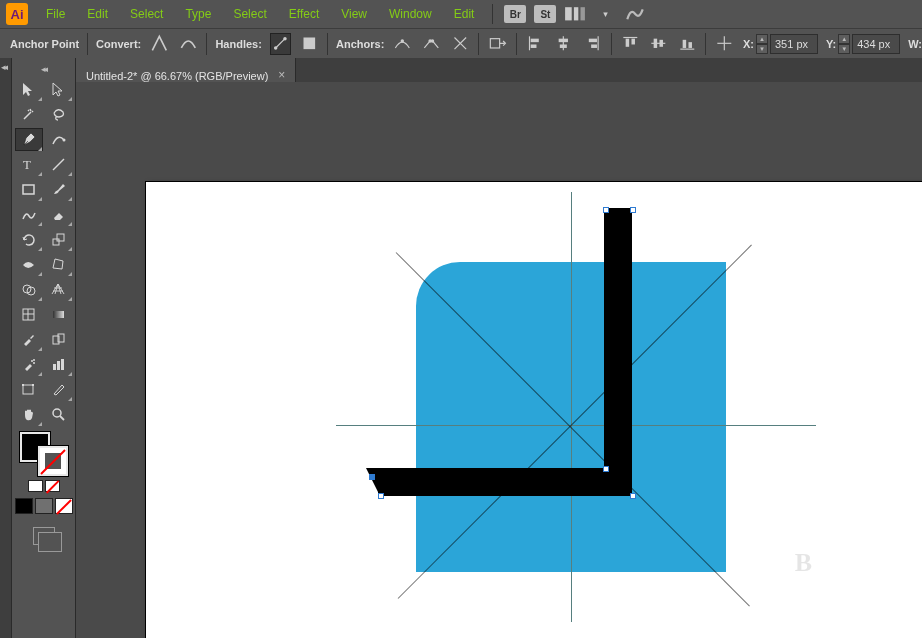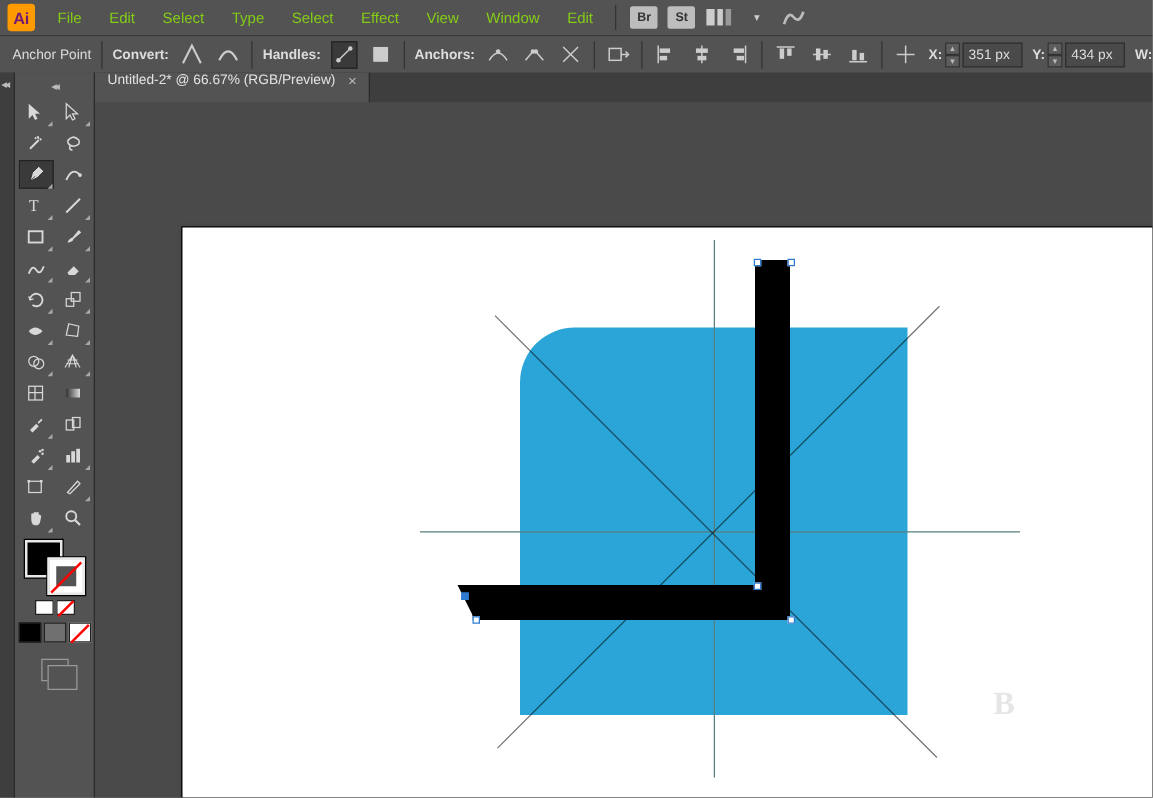--- a/index.html
+++ b/index.html
@@ -54,21 +54,21 @@
   .colorrow .csw { width:18px; height:16px; border:1px solid #222; position:relative; }
   .colorrow .csw.none::after { content:""; position:absolute; left:-2px; right:-2px; top:50%; height:2px; background:#f00; transform:rotate(-45deg); }
   
   .drawmodes { margin-top:10px; width:40px; height:24px; display:flex; align-items:center; justify-content:center; }
   .drawmodes .dm { width:22px; height:18px; border:1px solid #999; position:relative; }
   .drawmodes .dm::after { content:""; position:absolute; left:4px; top:4px; width:22px; height:18px; border:1px solid #999; background:#535353; }
   
   
   .docarea { flex:1; background:#4a4a4a; position:relative; overflow:hidden; }
   .tabbar { height:24px; background:#3e3e3e; display:flex; align-items:stretch; }
-  .doctab { background:#535353; padding:0 10px; display:flex; align-items:flex-start; gap:10px; font-size:11px; color:#e4e4e4; border-right:1px solid #2a2a2a; }
+  .doctab { background:#535353; padding:0 10px; display:flex; align-items:flex-end; gap:10px; font-size:11px; color:#e4e4e4; border-right:1px solid #2a2a2a; }
   .doctab .close { font-size:12px; color:#bbb; }
   .canvaswrap { position:absolute; top:24px; left:0; right:0; bottom:0; background:#4a4a4a; overflow:hidden; }
   .artboard { position:absolute; left:70px; top:100px; width:900px; height:700px; background:#fff; box-shadow: -1px -1px 0 #000, 2px 2px 6px rgba(0,0,0,.4); }
   
   
   .bluesq { position:absolute; left:340px; top:180px; width:310px; height:310px; background:#2ba5d8; border-top-left-radius:44px; }
   .guide { position:absolute; background:#7aa; }
   .guideV { width:1px; }
   .guideH { height:1px; }
   .smartline { position:absolute; background:#000; height:1px; transform-origin:left center; opacity:.55; }
@@ -109,21 +109,21 @@
   </div>
   <div class="glyph" style="font-size:9px;">▾</div>
   <div class="glyph">
     <svg viewBox="0 0 20 16">
         <path d="M3 13 Q6 3 10 8 T17 4" stroke="#bbb" stroke-width="2" fill="none"></path>
       </svg>
   </div>
 </div>
 
 <div class="controlbar">
-  <span class="lbl" style="font-weight:400">Anchor Point</span>
+  <span class="lbl" style="font-weight:700">Anchor Point</span>
   <div class="vsep"></div>
   <span class="lbl">Convert:</span>
   <div class="tinybtn">
       <svg viewBox="0 0 16 16">
         <path d="M2 14 L8 2 L14 14" fill="none" stroke="#ccc" stroke-width="1.4"></path>
       </svg>
     </div>
   <div class="tinybtn">
       <svg viewBox="0 0 16 16">
         <path d="M2 12 Q8 0 14 12" fill="none" stroke="#ccc" stroke-width="1.4"></path>

